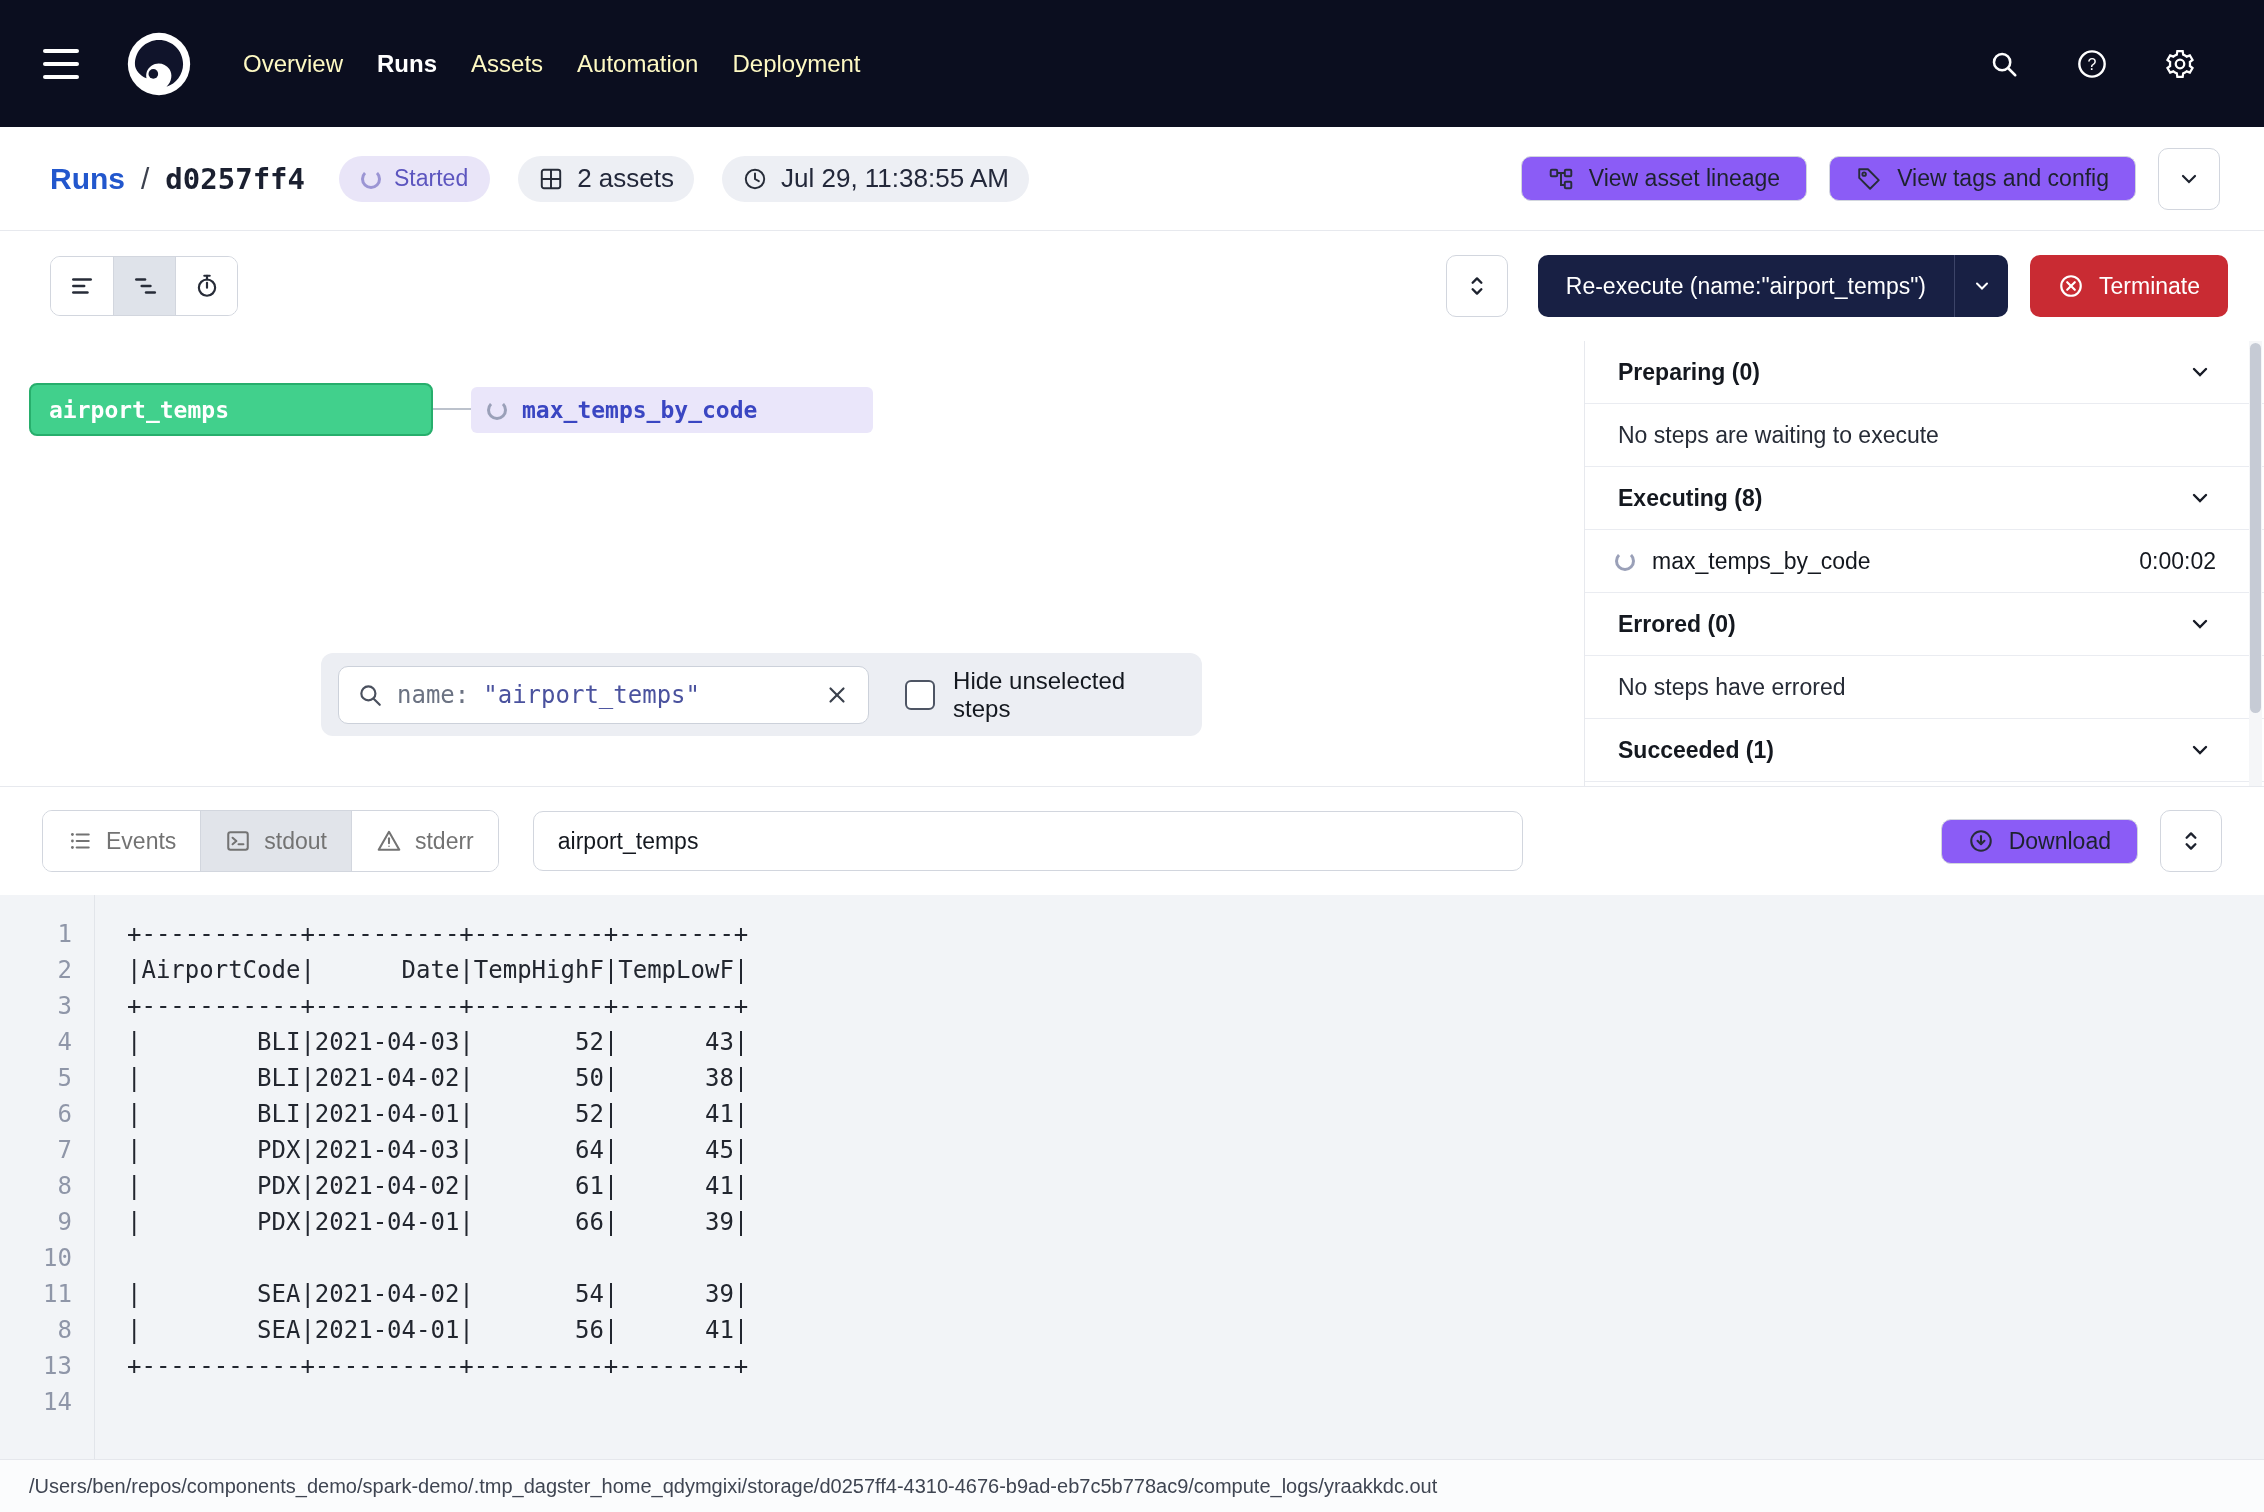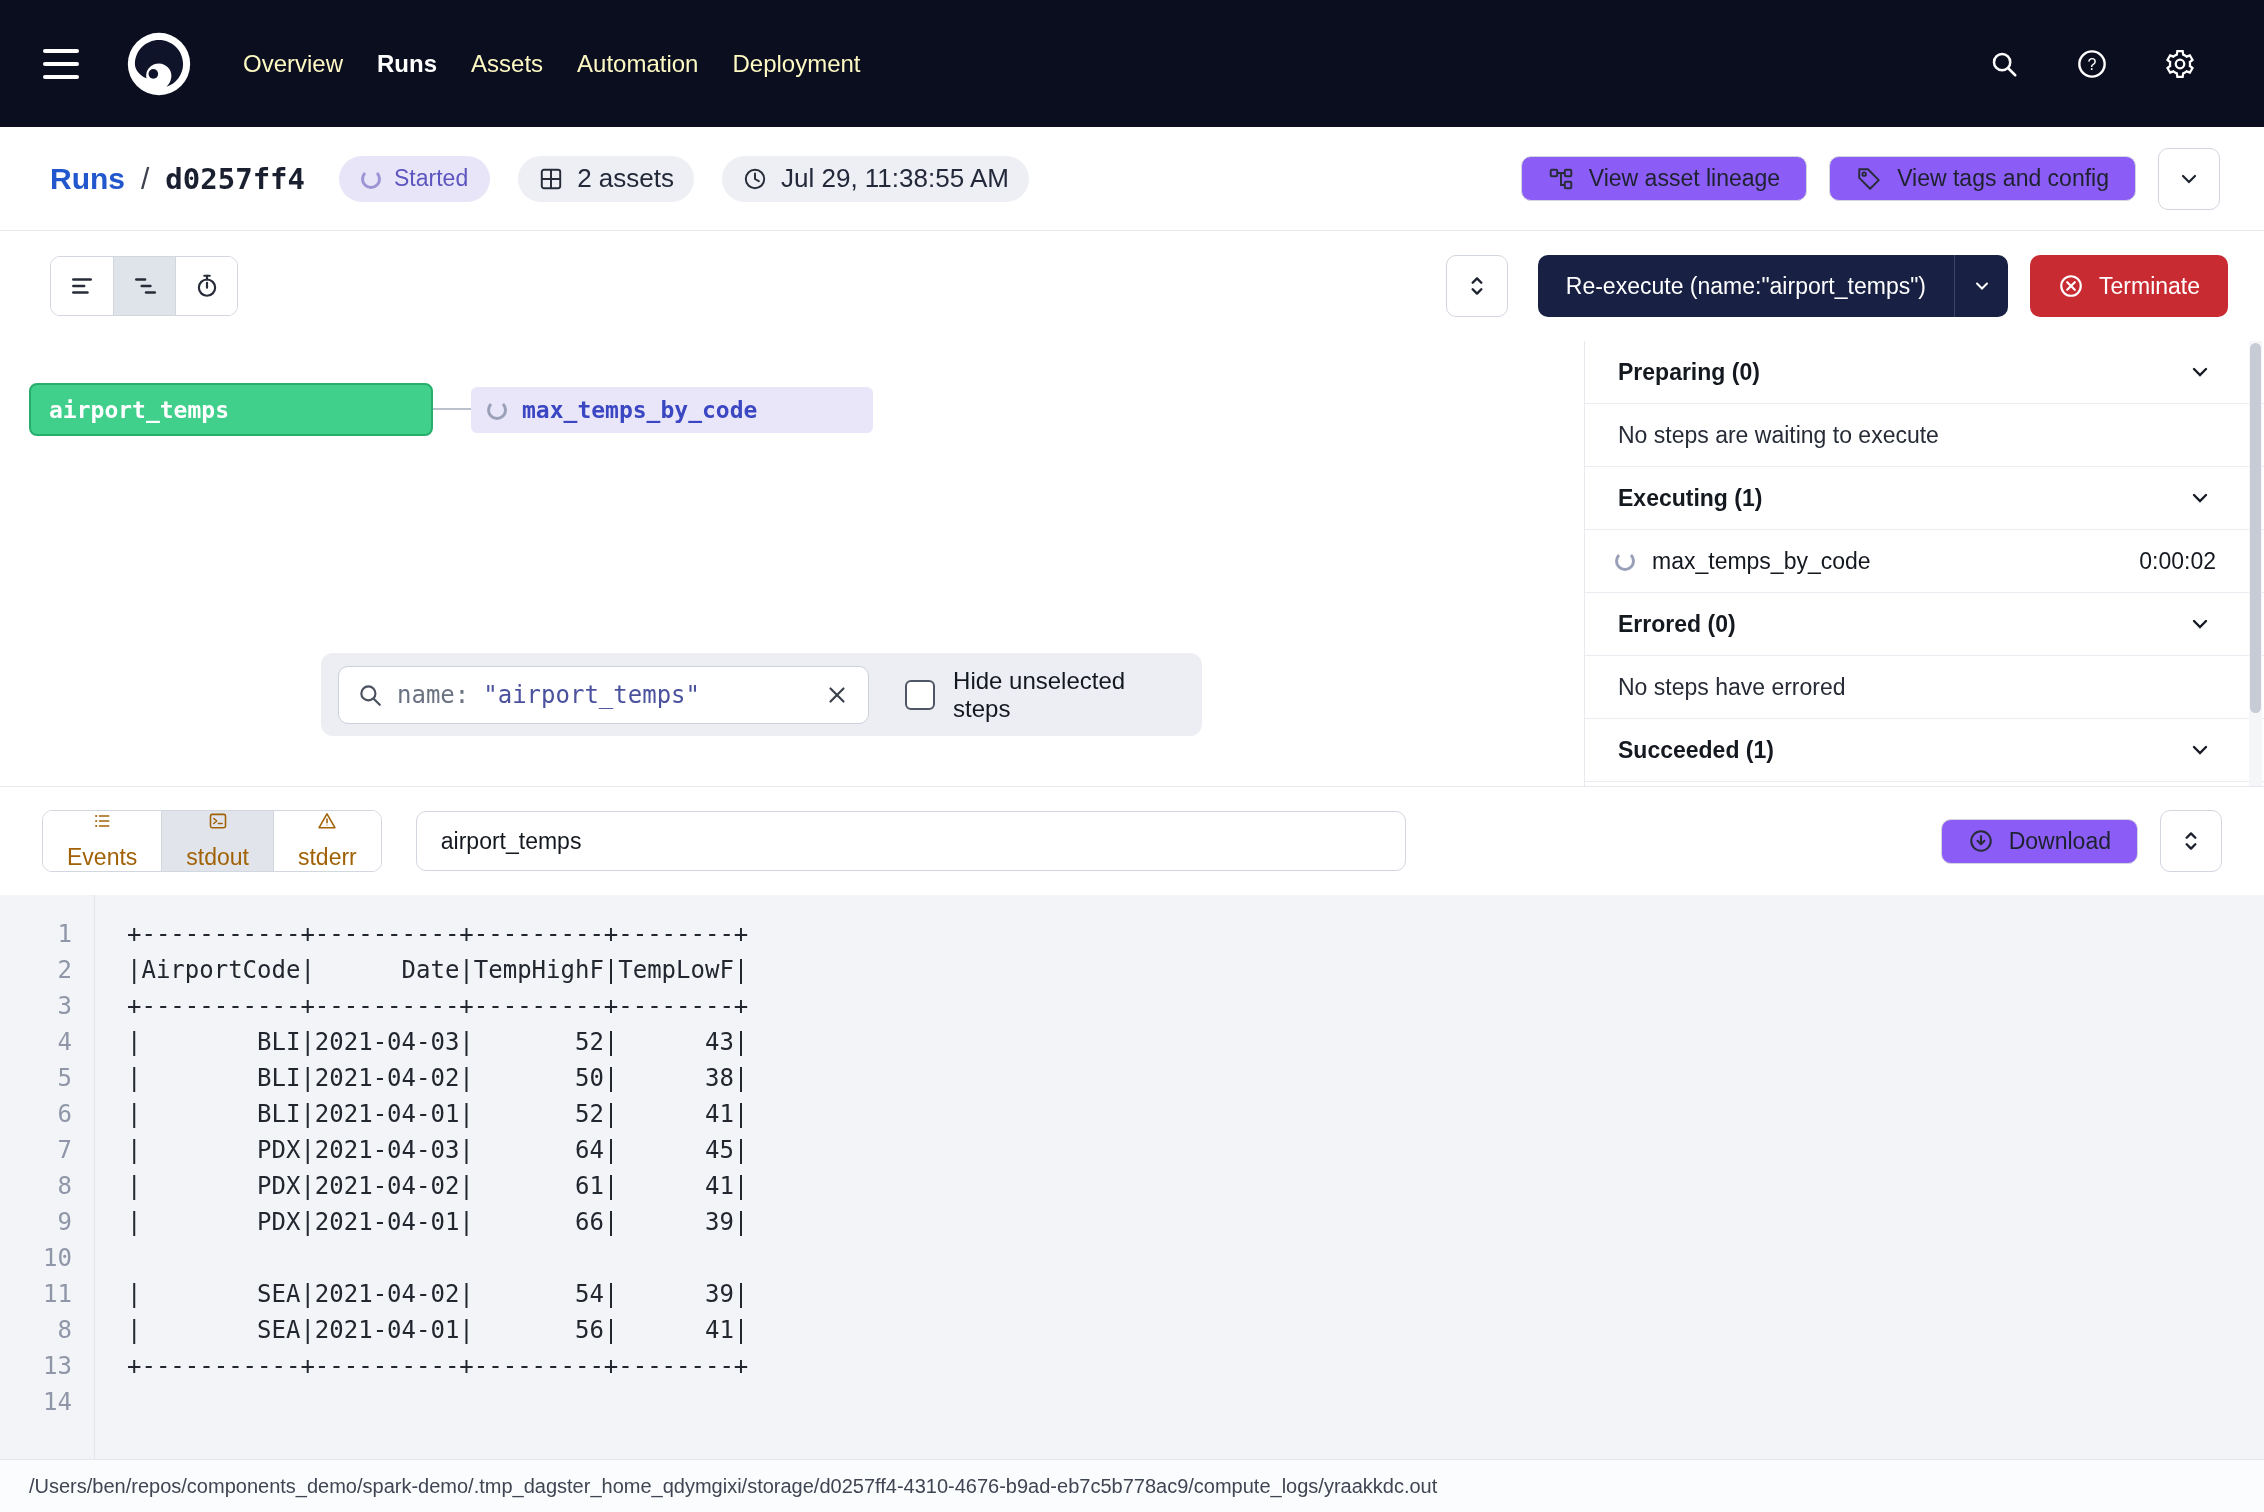--- a/index.html
+++ b/index.html
@@ -67,21 +67,21 @@
   .step-row { height:63px; display:flex; align-items:center; padding:0 48px 0 30px; border-bottom:1px solid #eaecf1; font-size:23px; color:#14181f; gap:17px; }
   .step-elapsed { margin-left:auto; color:#14181f; }
   .chev { color:#171b26; }
 
   .v-scrollbar { position:absolute; right:2px; top:0; width:13px; height:100%; background:#f5f6f8; }
   .v-thumb { position:absolute; top:2px; left:1px; width:11px; height:370px; background:#c6cbd5; border-radius:6px; }
 
   
   .log-toolbar { height:108px; display:flex; align-items:center; padding:0 42px; background:#fff; }
   .tab-group { display:flex; border:1px solid #d2d6de; border-radius:10px; overflow:hidden; }
-  .tab { height:60px; display:flex; gap:13px; align-items:center; padding:0 24px; background:#fff; border:none; border-left:1px solid #d2d6de; font-size:23px; color:#a16207;flex-direction:column; }
+  .tab { height:60px; display:flex; gap:13px; align-items:center; padding:0 24px; background:#fff; border:none; border-left:1px solid #d2d6de; font-size:23px; color:#737373; }
   .tab:first-child { border-left:none; }
   .tab.selected { background:#e1e4ea; }
   .step-selector { margin-left:34px; width:990px; height:60px; border:1px solid #d2d6de; border-radius:10px; display:flex; align-items:center; padding:0 24px; font-size:23px; color:#14181f; background:#fff; }
   .log-spacer { flex:1; }
   .expandbtn { margin-left:26px; }
 
   .log-body { height:564px; background:#f2f4f7; padding-top:21px; position:relative; font-family:"DejaVu Sans Mono","Liberation Mono",monospace; font-size:24px; line-height:36px; overflow:hidden; }
   .gutter-line { position:absolute; left:94px; top:0; bottom:0; width:1px; background:#e2e5ea; }
   .log-line { display:flex; }
   .ln { width:94px; padding-right:22px; text-align:right; color:#8f96a8; flex:none; }
@@ -264,21 +264,21 @@
   <aside class="steps-panel">
     <button class="sec-header">
       <span>Preparing (0)</span>
       <svg class="chev" width="24" height="24" viewBox="0 0 24 24" fill="none" stroke="currentColor" stroke-width="2.4" stroke-linecap="round">
           <polyline points="6,9 12,15 18,9"></polyline>
         </svg>
     </button>
     <div class="sec-empty">No steps are waiting to execute</div>
 
     <button class="sec-header">
-      <span>Executing (1)</span>
+      <span>Executing (8)</span>
       <svg class="chev" width="24" height="24" viewBox="0 0 24 24" fill="none" stroke="currentColor" stroke-width="2.4" stroke-linecap="round">
           <polyline points="6,9 12,15 18,9"></polyline>
         </svg>
     </button>
     <div class="step-row">
       <span class="spinner-gray"></span>
       <span>max_temps_by_code</span>
       <span class="step-elapsed">0:00:02</span>
     </div>
 

